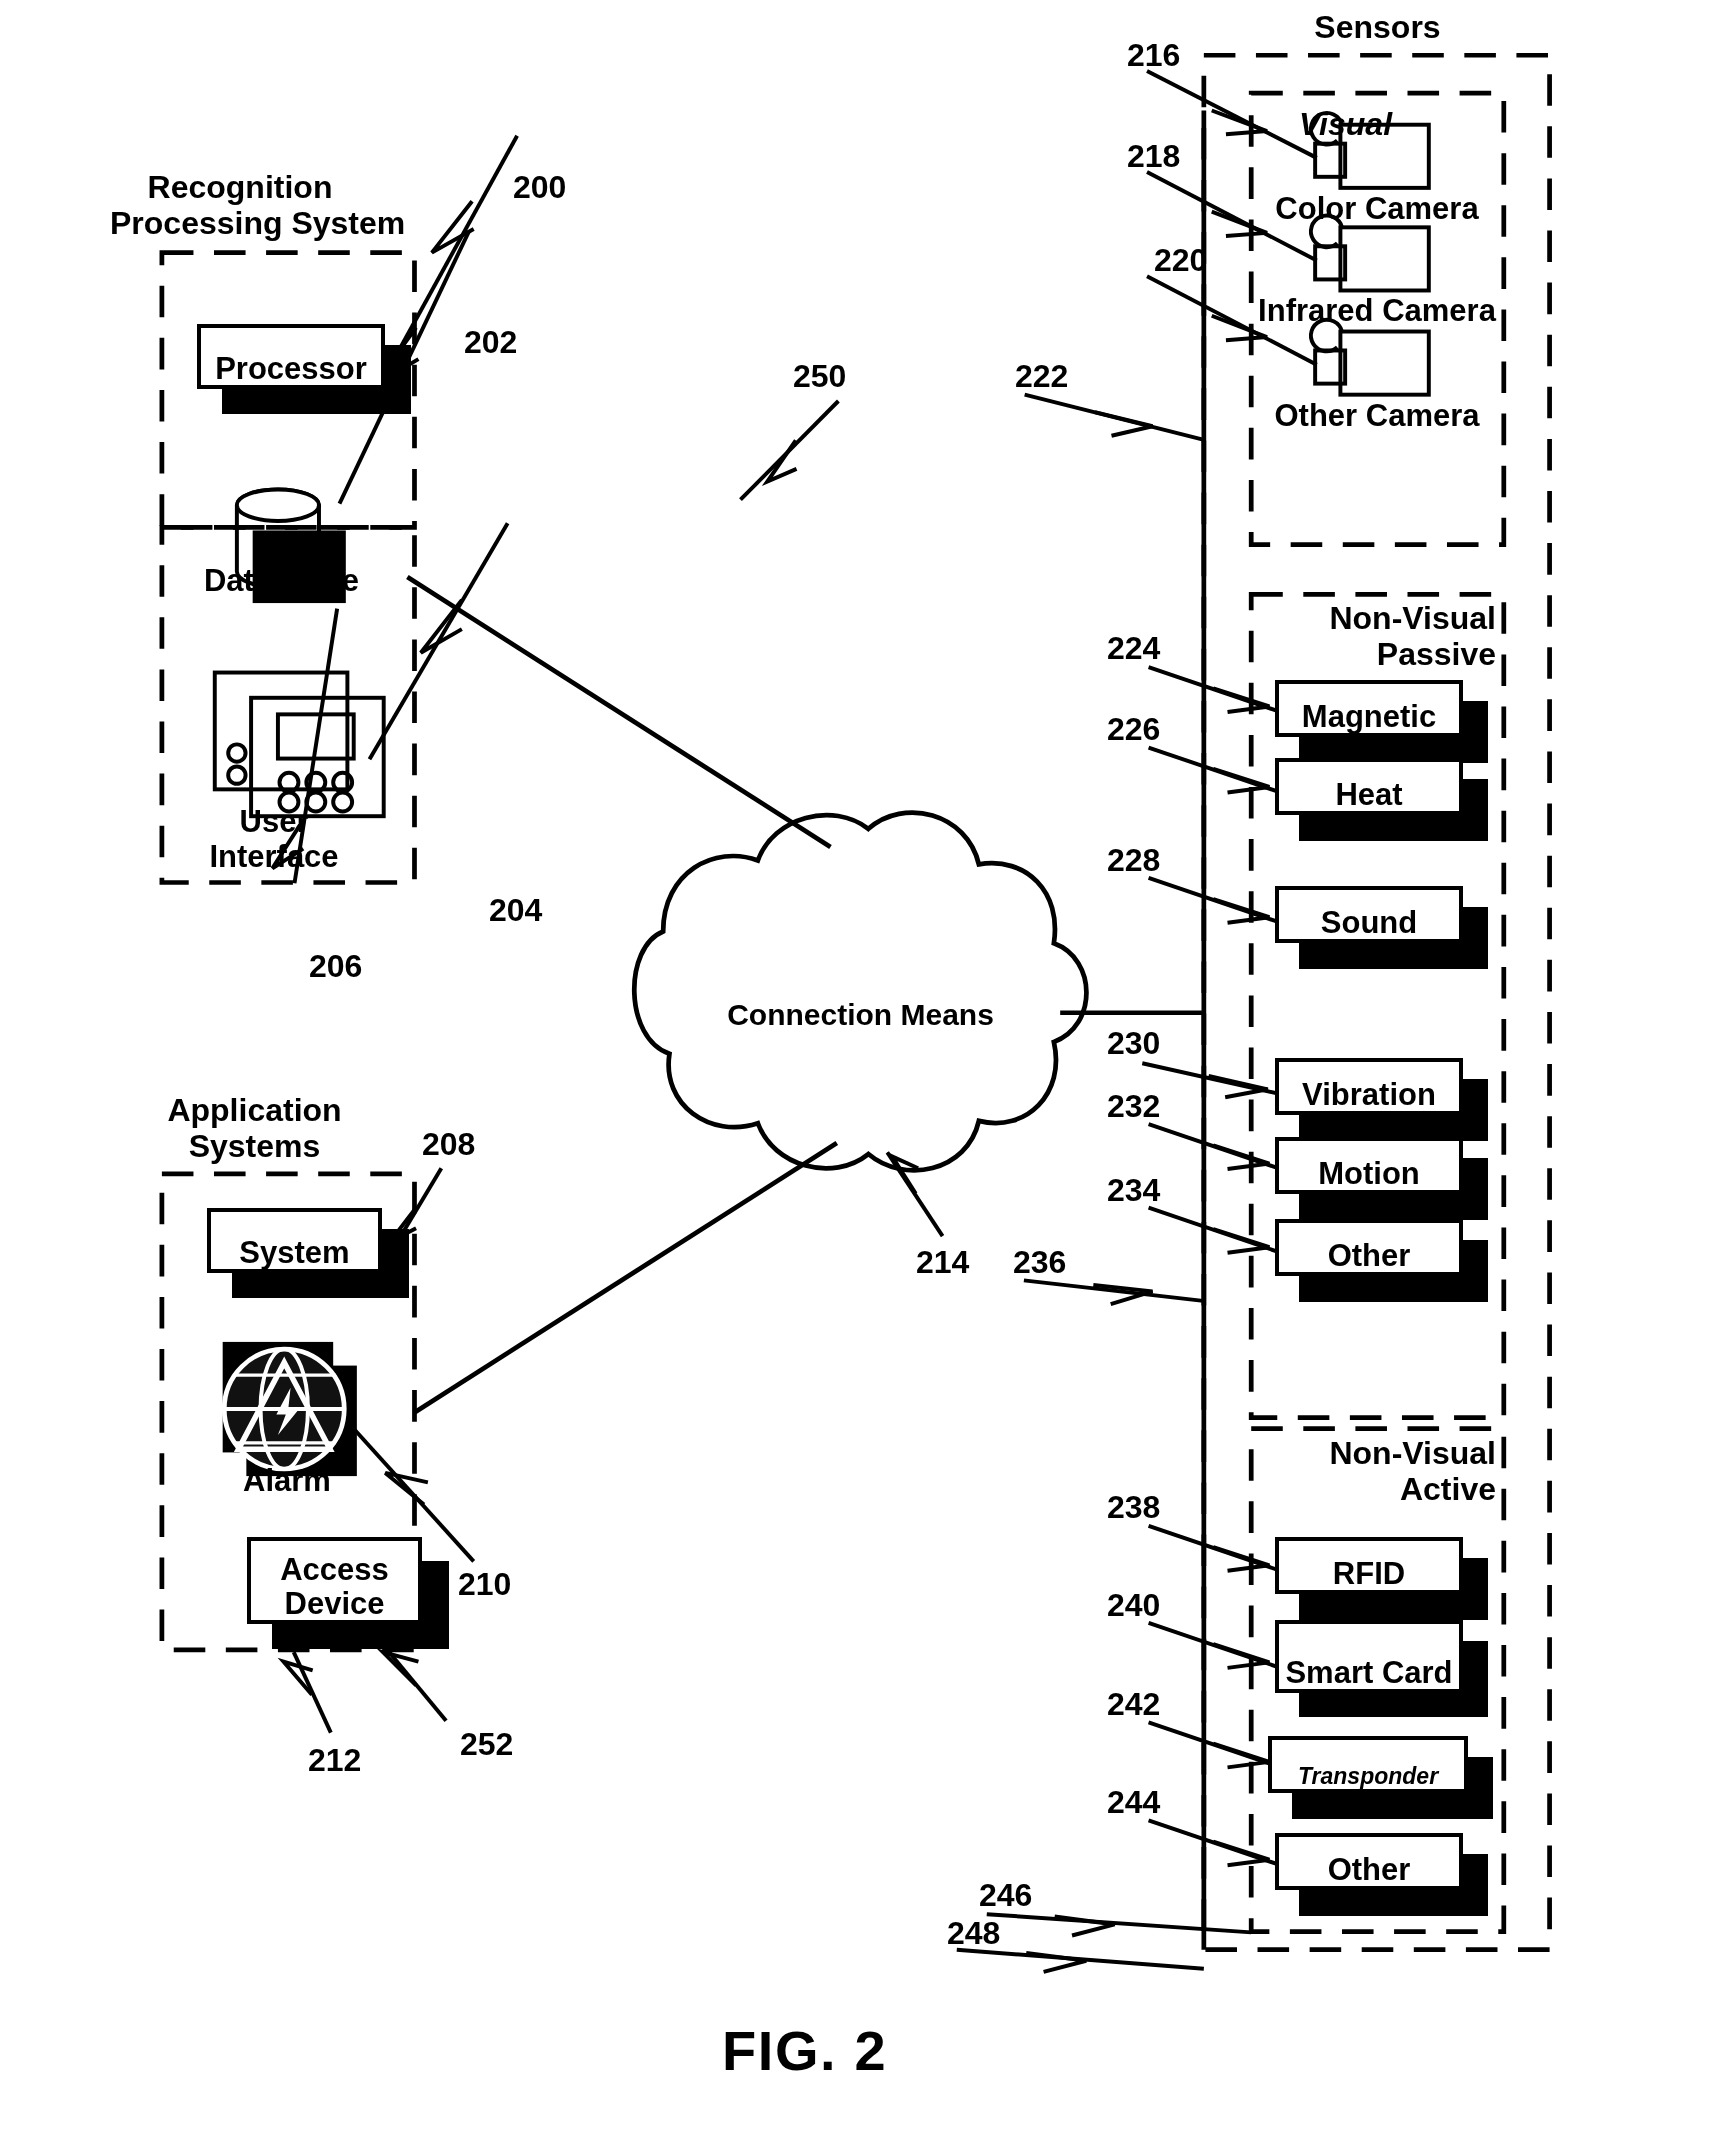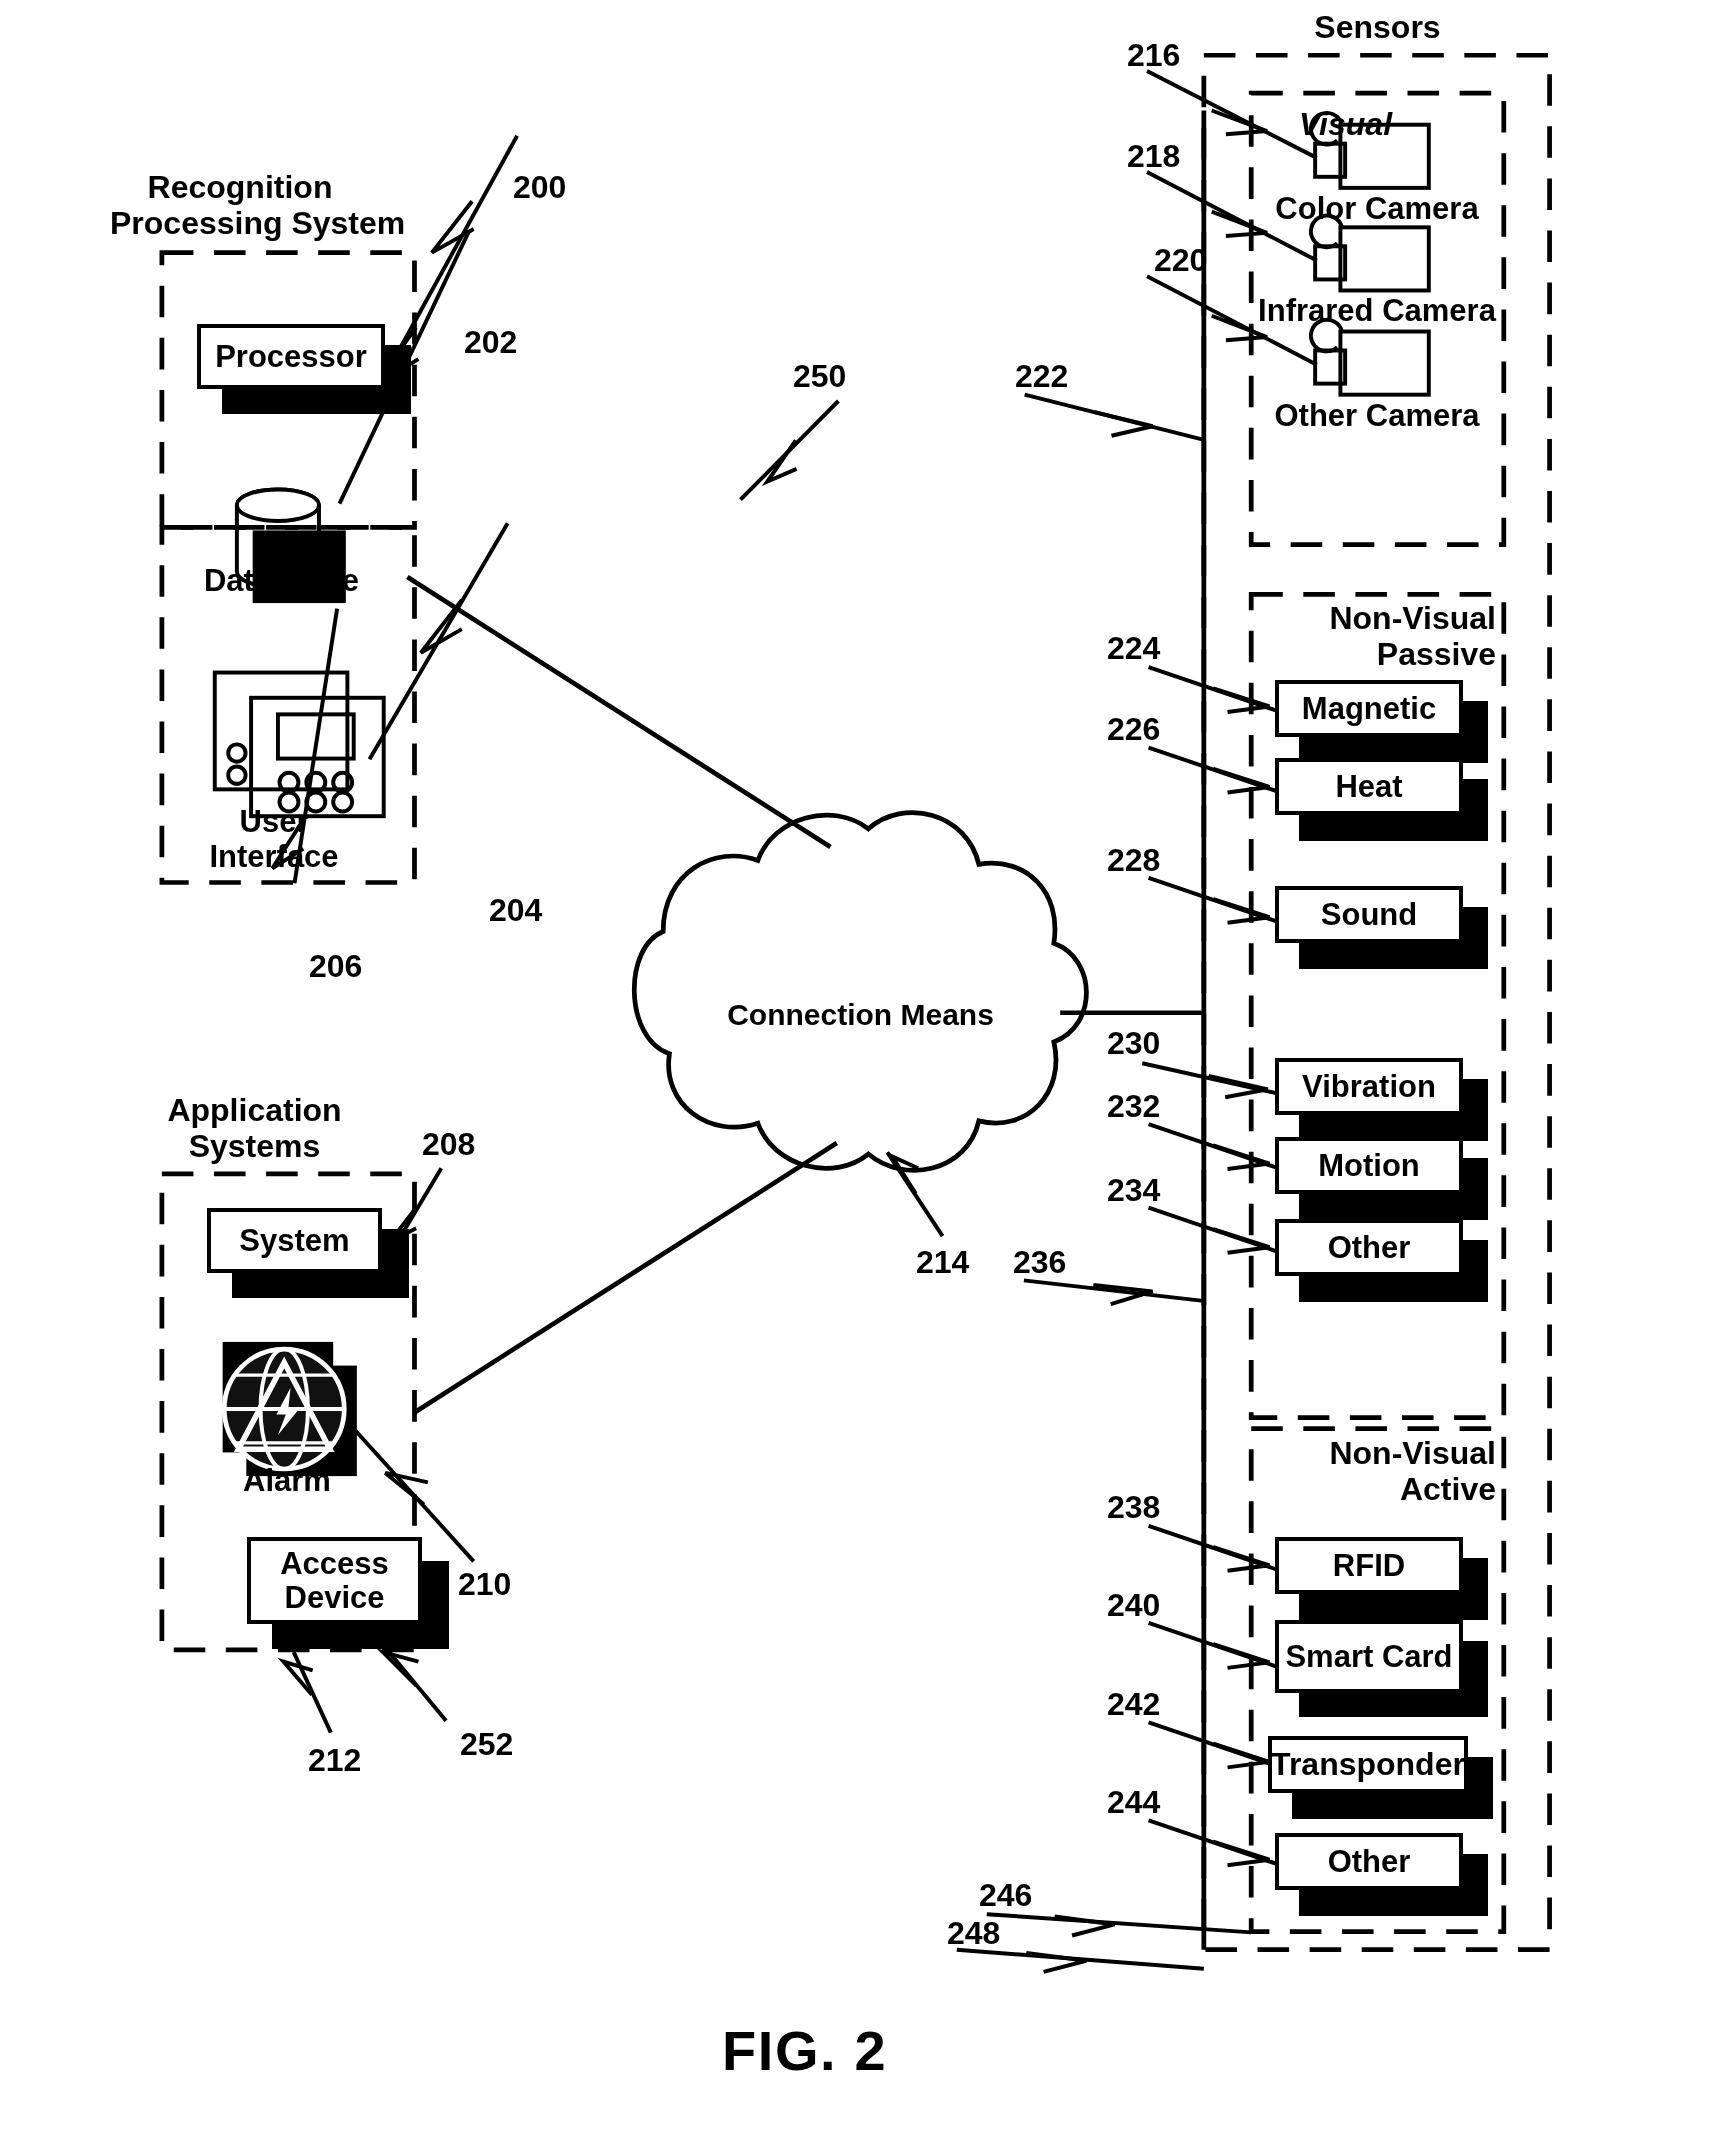--- a/index.html
+++ b/index.html
@@ -12,21 +12,21 @@
   .ref{font-size:32px;letter-spacing:0px;}
   .grp-title{font-size:32px;text-align:center;}
   .node-cap{font-size:31px;text-align:center;}
   .cloud-label{font-size:30px;text-align:center;}
   .figcap{font-size:56px;letter-spacing:1.6px;}
 
   
   .nodebox{position:absolute;}
   .nodebox .shadow{position:absolute;background:#000;}
   .nodebox .face{position:absolute;background:#fff;border:4px solid #000;
-      box-sizing:border-box;display:flex;align-items:center;justify-content:center;}
+      box-sizing:border-box;display:flex;align-items:flex-end;justify-content:center;}
   .nodebox .face span{font-weight:bold;font-size:31px;color:#000;text-align:center;line-height:1.08;}
 </style>
 </head>
 <body>
 
 <div id="root">
 
   <svg id="canvas" viewBox="0 0 2194 2725">
     <defs>
       <style>
@@ -304,21 +304,21 @@
     <div class="shadow" style="left:24px;top:20.5px;width:189px;height:76px;"></div>
     <div class="face" style="left:0;top:0;width:188px;height:73px;">
       <span>Smart
 Card</span>
     </div>
   </div>
 
   <div class="nodebox" style="left:1268px;top:1736px;width:237px;height:91px;">
     <div class="shadow" style="left:24px;top:20.5px;width:201px;height:62px;"></div>
     <div class="face" style="left:0;top:0;width:200px;height:57px;">
-      <span style="font-size:32px;">Transponder</span>
+      <span style="font-size:23px;font-style:italic;">Transponder</span>
     </div>
   </div>
 
   <div class="nodebox" style="left:1275px;top:1833px;width:221px;height:91px;">
     <div class="shadow" style="left:24px;top:20.5px;width:189px;height:62px;"></div>
     <div class="face" style="left:0;top:0;width:188px;height:57px;">
       <span>Other</span>
     </div>
   </div>
 

